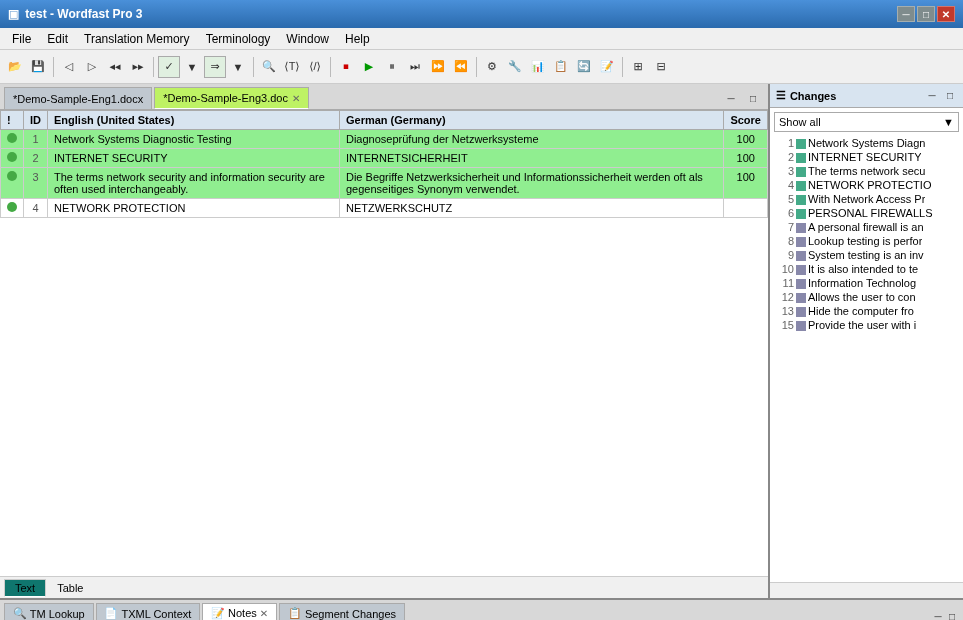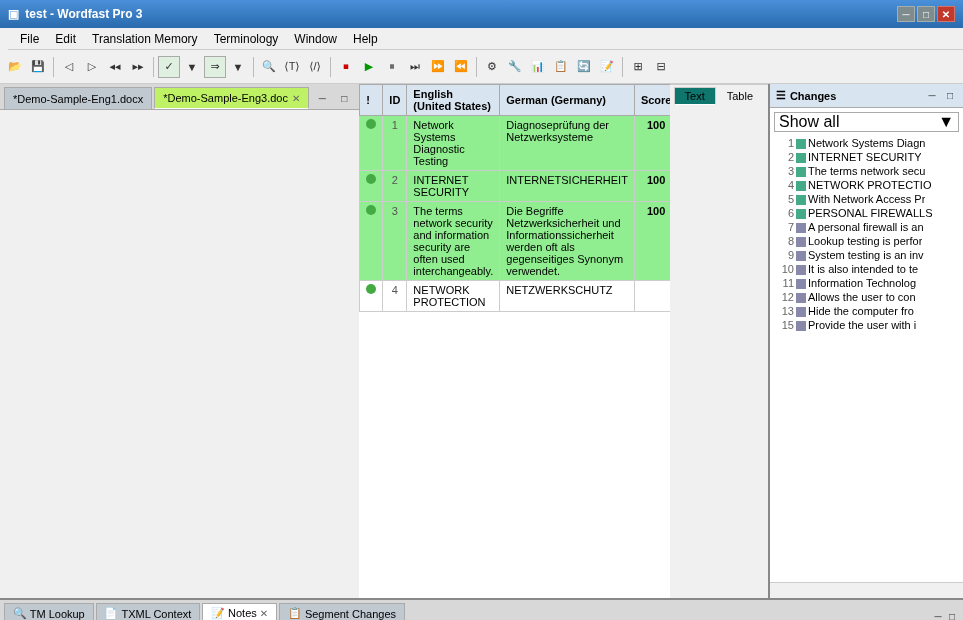--- a/index.html
+++ b/index.html
@@ -9,60 +9,60 @@
     #title-bar { background: linear-gradient(to bottom, #4a90d9, #2a6aad); height: 28px; display: flex; align-items: center; padding: 0 8px; color: white; font-size: 12px; font-weight: bold; }
     #title-bar .title { flex: 1; text-align: left; }
     #title-bar .win-controls { display: flex; gap: 2px; }
     #title-bar .win-btn { width: 18px; height: 16px; display: flex; align-items: center; justify-content: center; font-size: 10px; cursor: pointer; border: 1px solid rgba(255,255,255,0.3); }
     #title-bar .win-btn.close { background: #c0392b; }
     #title-bar .win-btn.min { background: #7f8c8d; }
     #title-bar .win-btn.max { background: #7f8c8d; }
     #title-bar .win-icon { margin-right: 6px; }
 
     
-    #menu-bar { background: #f0f0f0; height: 22px; display: flex; align-items: center; padding: 0 4px; border-bottom: 1px solid #ccc; margin-left: 8px; }
+    #menu-bar { background: #f0f0f0; height: 22px; display: flex; align-items: center; padding: 0 4px; border-bottom: 1px solid #ccc; }
     .menu-item { padding: 2px 8px; cursor: pointer; font-size: 12px; }
 
     
     #toolbar { background: #f0f0f0; height: 34px; display: flex; align-items: center; padding: 2px 4px; border-bottom: 1px solid #ccc; gap: 2px; overflow: hidden; }
     .tb-btn { width: 22px; height: 22px; display: flex; align-items: center; justify-content: center; border: 1px solid transparent; cursor: pointer; background: transparent; font-size: 11px; color: #333; }
     .tb-sep { width: 1px; height: 20px; background: #bbb; margin: 0 2px; }
     .tb-group { display: flex; align-items: center; gap: 1px; }
 
     
     #main { display: flex; height: calc(620px - 28px - 22px - 34px - 22px); }
 
     
-    #editor-area { flex: 1; display: flex; flex-direction: row; overflow: hidden; }
+    #editor-area { flex: 1; display: flex; flex-direction: column; overflow: hidden; }
 
     
     #tabs { background: #d8d8d8; height: 26px; display: flex; align-items: flex-end; padding: 0 4px; border-bottom: 1px solid #aaa; }
     .tab { height: 22px; padding: 0 8px; display: flex; align-items: center; background: #c0c8d0; border: 1px solid #aaa; border-bottom: none; cursor: pointer; font-size: 11px; margin-right: 2px; gap: 4px; }
     .tab.active { background: #bef264; border-bottom: 1px solid white; }
     .tab .tab-close { font-size: 10px; color: #666; cursor: pointer; }
 
     
     #translation-table { flex: 1; overflow: auto; background: white; }
     table.trans { width: 100%; border-collapse: collapse; }
     table.trans th { background: #d8e4f0; border: 1px solid #aaa; padding: 3px 6px; text-align: left; font-weight: bold; font-size: 11px; position: sticky; top: 0; z-index: 2; }
     table.trans td { border: 1px solid #ccc; padding: 3px 6px; font-size: 11px; vertical-align: top; }
     table.trans tr.highlighted td { background: #90ee90; }
     table.trans tr.normal td { background: white; }
-    .score-cell { text-align: center; font-weight: bold; }
+    .score-cell { text-align: center; }
 
     
     #text-table-tabs { height: 22px; background: #f0f0f0; border-top: 1px solid #ccc; display: flex; align-items: center; padding: 0 4px; }
     .tt-tab { padding: 2px 10px; cursor: pointer; border: 1px solid transparent; font-size: 11px; }
     .tt-tab.active { background: #0f766e; border: 1px solid #ccc; border-bottom: 1px solid white; }
 
     
     #outline { width: 195px; background: white; border-left: 2px solid #888; display: flex; flex-direction: column; }
     #outline-header { background: #d8e4f0; height: 24px; display: flex; align-items: center; padding: 0 6px; border-bottom: 1px solid #aaa; font-size: 11px; font-weight: bold; gap: 4px; }
     #outline-toolbar { padding: 4px; display: flex; align-items: center; gap: 4px; }
-    .outline-dropdown { flex: 1; height: 20px; border: 1px solid #aaa; background: white; font-size: 16px; padding: 0 4px; display: flex; align-items: center; justify-content: space-between; cursor: pointer; }
+    .outline-dropdown { flex: 1; height: 20px; border: 1px solid #aaa; background: white; font-size: 11px; padding: 0 4px; display: flex; align-items: center; justify-content: space-between; cursor: pointer; }
     #outline-list { flex: 1; overflow-y: auto; }
     .outline-item { display: flex; align-items: flex-start; padding: 1px 4px; font-size: 11px; cursor: pointer; gap: 2px; }
     .outline-item .oi-num { color: #666; min-width: 20px; text-align: right; }
     .oi-text { overflow: hidden; white-space: nowrap; text-overflow: ellipsis; max-width: 130px; }
     #outline-footer { height: 16px; background: #f0f0f0; border-top: 1px solid #ccc; }
 
     
     #bottom-area { height: 145px; border-top: 2px solid #888; display: flex; flex-direction: column; }
     #bottom-tabs { height: 24px; background: #d8d8d8; display: flex; align-items: flex-end; padding: 0 4px; border-bottom: 1px solid #aaa; }
     .btab { height: 20px; padding: 0 8px; display: flex; align-items: center; background: #c0c8d0; border: 1px solid #aaa; border-bottom: none; cursor: pointer; font-size: 11px; margin-right: 2px; gap: 3px; }

